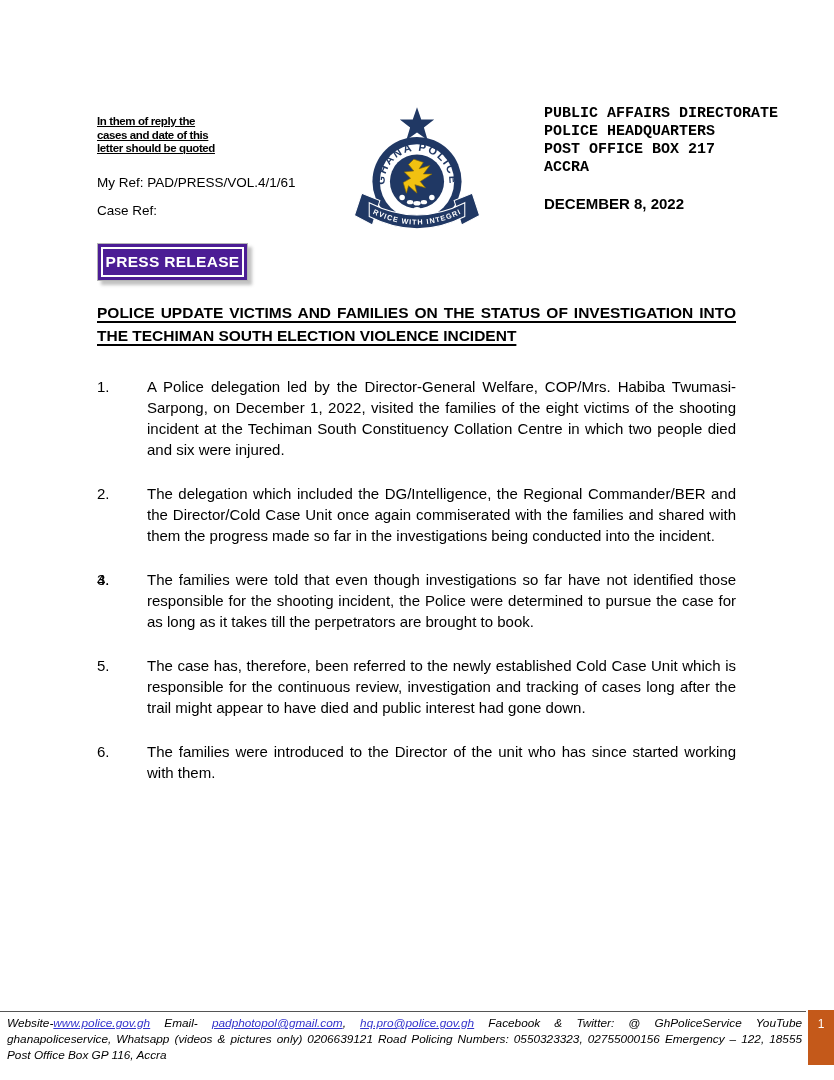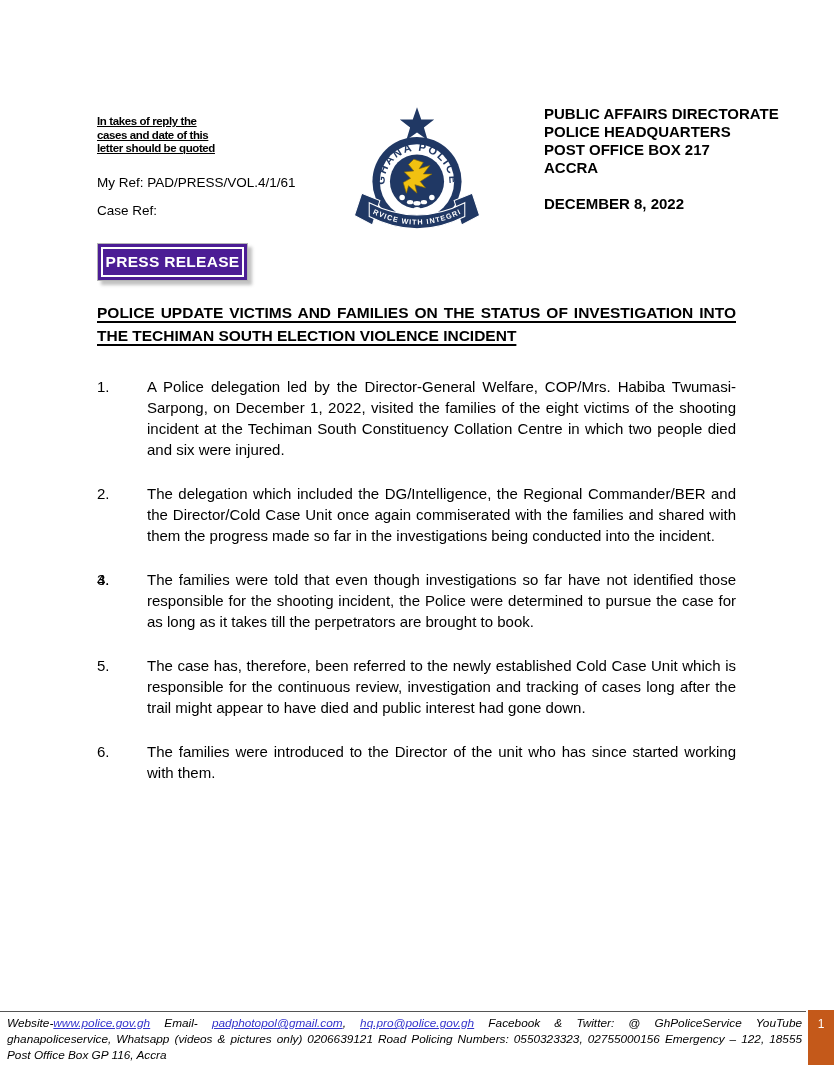--- a/index.html
+++ b/index.html
@@ -7,21 +7,21 @@
   body { font-family:"Liberation Sans", sans-serif; color:#000; }
   .page { position:relative; width:834px; height:1080px; background:#fff; overflow:hidden; }
 
   
   .quote-note { position:absolute; left:97px; top:115px; font-size:11.5px; line-height:13.5px;
                 font-weight:600; letter-spacing:-0.4px; }
   .quote-note span { display:block; text-decoration:underline; }
   .my-ref  { position:absolute; left:97px; top:175px; font-size:13.5px; }
   .your-ref{ position:absolute; left:97px; top:203px; font-size:13.5px; }
 
-  .address-block { position:absolute; left:544px; top:105px; font-size:15px; font-weight:bold; line-height:18px; }
+  .address-block { position:absolute; left:544px; top:105px; font-size:15px; font-weight:bold; line-height:18px;font-family:Liberation Mono, monospace; }
   .date-line { position:absolute; left:544px; top:195px; font-size:15px; font-weight:bold; }
 
   .logo-wrap { position:absolute; left:353px; top:104px; width:128px; height:138px; }
 
   
   .press-box { position:absolute; left:97px; top:243px; width:151px; height:38px; background:#4c1d95;
                border:1px solid #b5b5b5; box-shadow:4px 4px 3px rgba(120,120,120,0.45); }
   .press-box-inner { position:absolute; inset:3px; border:2px solid #fff; display:flex;
                      align-items:center; justify-content:center; }
   .press-box-inner span { color:#fff; font-weight:bold; font-size:15.5px; letter-spacing:0.3px; }
@@ -42,21 +42,21 @@
   .footer-text a { color:#3333CC; text-decoration:underline; cursor:pointer; }
   .page-tab { position:absolute; left:808px; top:1010px; width:26px; height:55px; background:#C4591A; }
   .page-tab span { display:block; text-align:center; color:#fff; font-size:12px; margin-top:7px; }
 </style>
 </head>
 <body>
 
 <div class="page">
 
   <div class="quote-note">
-    <span>In takes of reply the</span>
+    <span>In them of reply the</span>
     <span>cases and date of this</span>
     <span>letter should be quoted</span>
   </div>
   <div class="my-ref">My Ref: PAD/PRESS/VOL.4/1/61</div>
   <div class="your-ref">Case Ref:</div>
 
   <div class="logo-wrap">
     <svg width="128" height="138" viewBox="0 0 120 130" xmlns="http://www.w3.org/2000/svg">
 
       <polygon points="60,3 64,14.5 76.2,14.7 66.5,22.1 70,33.8 60,26.8 50,33.8 53.5,22.1 43.8,14.7 56,14.5" fill="#203864"></polygon>

